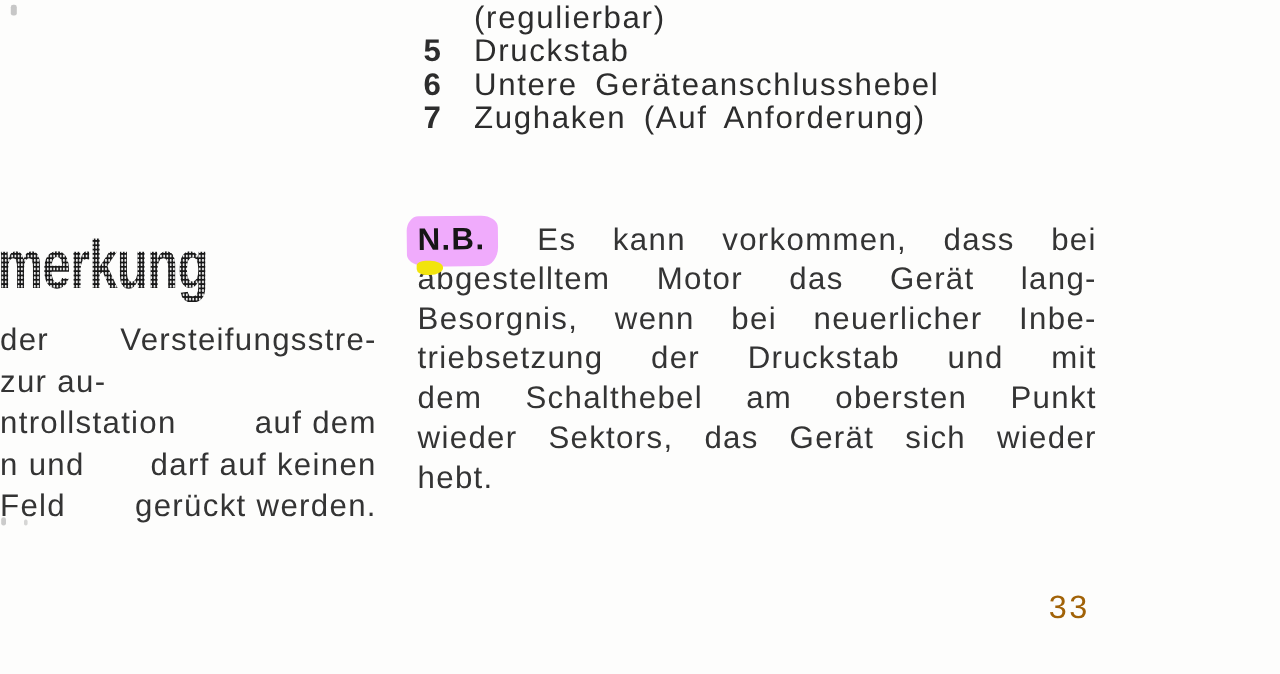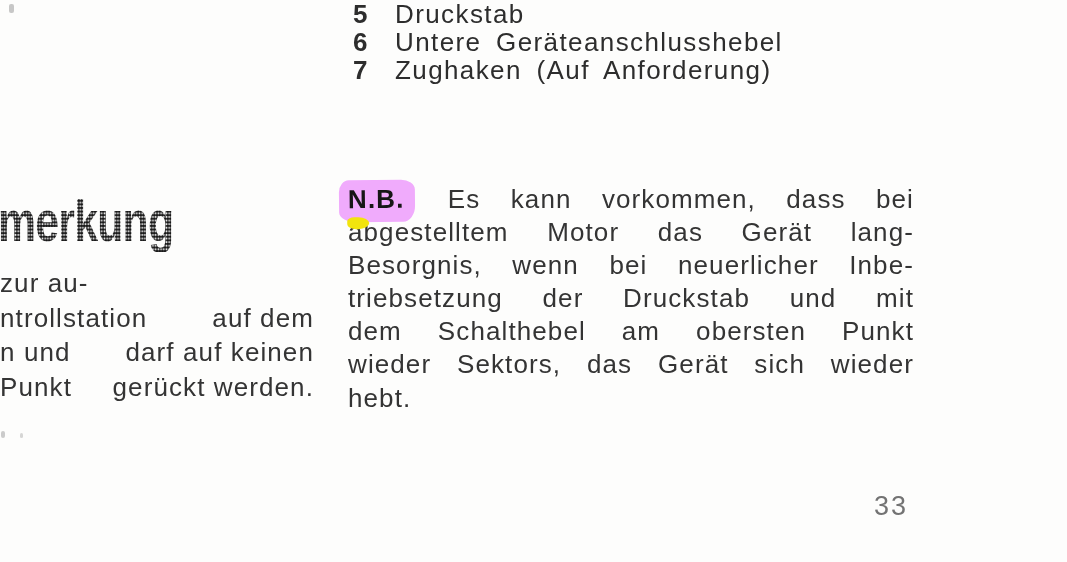--- a/index.html
+++ b/index.html
@@ -97,68 +97,73 @@
     position:absolute;left:8px;bottom:-7px;
     width:22px;height:12px;
     background:#f2e40d;
     border-radius:40% 60% 60% 50%;
     z-index:-1;
   }
   
   .page-number{
     position:absolute;left:874px;top:491px;
     font-size:27px;letter-spacing:2px;
-    color:#737373;
+    color:#a16207;
   }
   
   .speck{position:absolute;background:#9a9a9a;border-radius:2px;}
   .speck.s1{left:9px;top:4px;width:5px;height:9px;opacity:.55;}
   .speck.s2{left:1px;top:431px;width:4px;height:7px;opacity:.5;}
   .speck.s3{left:20px;top:433px;width:3px;height:5px;opacity:.4;}
 </style>
 </head>
 <body>
 
 <div class="page">
 
   <div class="top-list">
     <div class="row">
       <span class="num"></span>
+      <span class="lbl">(regulierbar)</span>
     </div>
     <div class="row">
       <span class="num">5</span>
       <span class="lbl">Druckstab</span>
     </div>
     <div class="row">
       <span class="num">6</span>
       <span class="lbl">Untere Geräteanschlusshebel</span>
     </div>
     <div class="row">
       <span class="num">7</span>
       <span class="lbl">Zughaken (Auf Anforderung)</span>
     </div>
   </div>
 
 
   <div class="heading-fragment">merkung</div>
 
   <div class="left-para">
     <div class="line">
+      <span>der</span>
+      <span>Versteifungsstre-</span>
+    </div>
+    <div class="line">
       <span>zur au-</span>
     </div>
     <div class="line">
       <span>ntrollstation</span>
       <span>auf dem</span>
     </div>
     <div class="line">
       <span>n und</span>
       <span>darf auf keinen</span>
     </div>
     <div class="line">
-      <span>Punkt</span>
+      <span>Feld</span>
       <span>gerückt werden.</span>
     </div>
   </div>
 
   <div class="right-para">
     <div class="line">
       <span class="nb-highlight">N.B.</span>
       <span>Es kann vorkommen, dass bei</span>
     </div>
     <div class="line">abgestelltem Motor das Gerät lang-</div>

